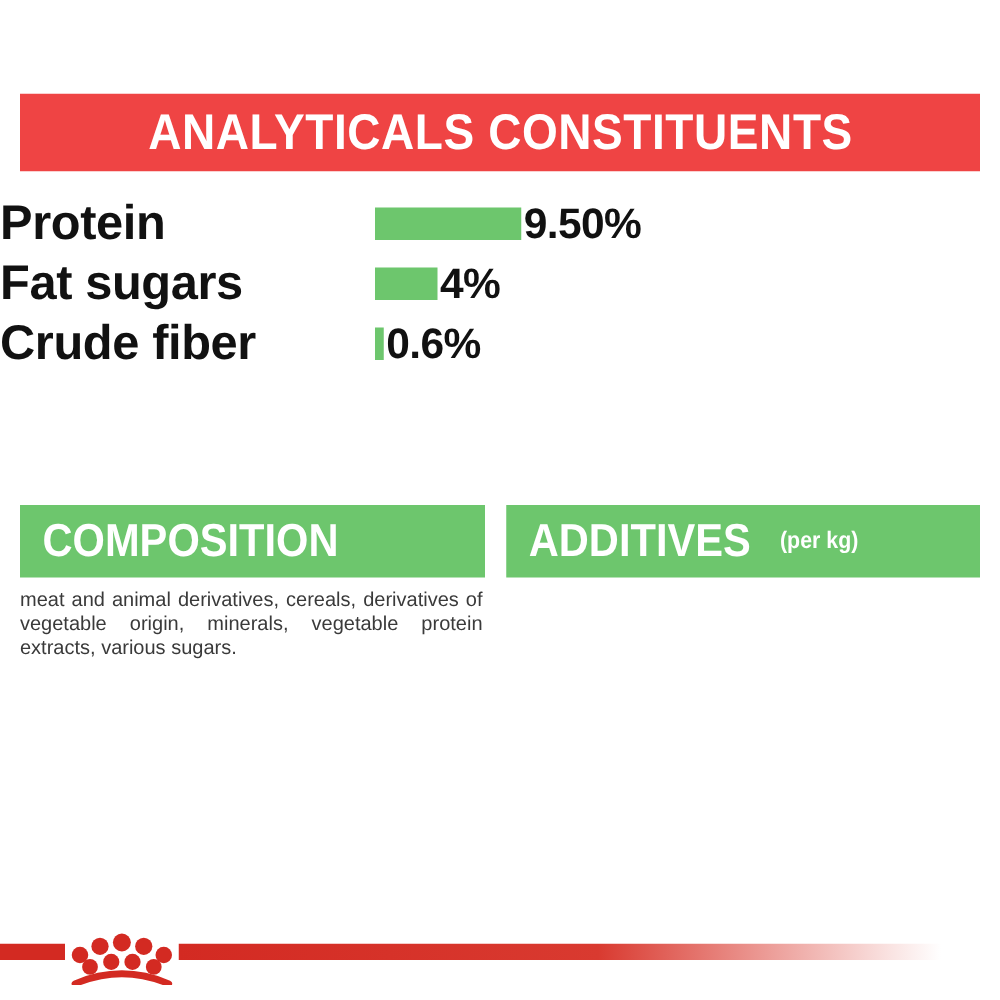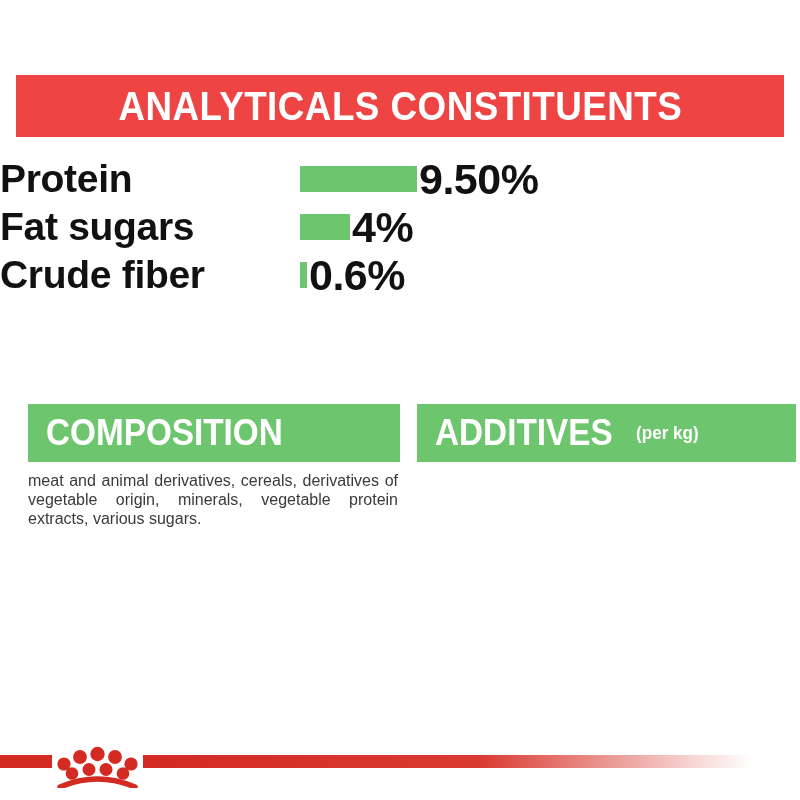--- a/index.html
+++ b/index.html
@@ -62,40 +62,40 @@
     margin-left: 32px;
     display: flex;
     align-items: center;
   }
   .const-bar {
     height: 26px;
     background: #6dc66d;
     flex-shrink: 0;
   }
   .const-value {
-    font-size: 43px;
+    font-size: 34px;
     font-weight: bold;
     color: #111111;
     letter-spacing: -0.5px;
     white-space: nowrap;
     margin-left: 2px;
     font-family: "Liberation Sans", sans-serif;
   }
 
   
   .panels {
     position: absolute;
     left: 0;
     top: 404px;
     width: 800px;
     display: flex;
   }
   .panel-left {
     width: 372px;
-    margin-left: 28px;
+    margin-left: 16px;
   }
   .panel-right {
     width: 379px;
     margin-left: 17px;
   }
   .panel-header {
     height: 58px;
     background: #6dc66d;
     display: flex;
     align-items: center;

